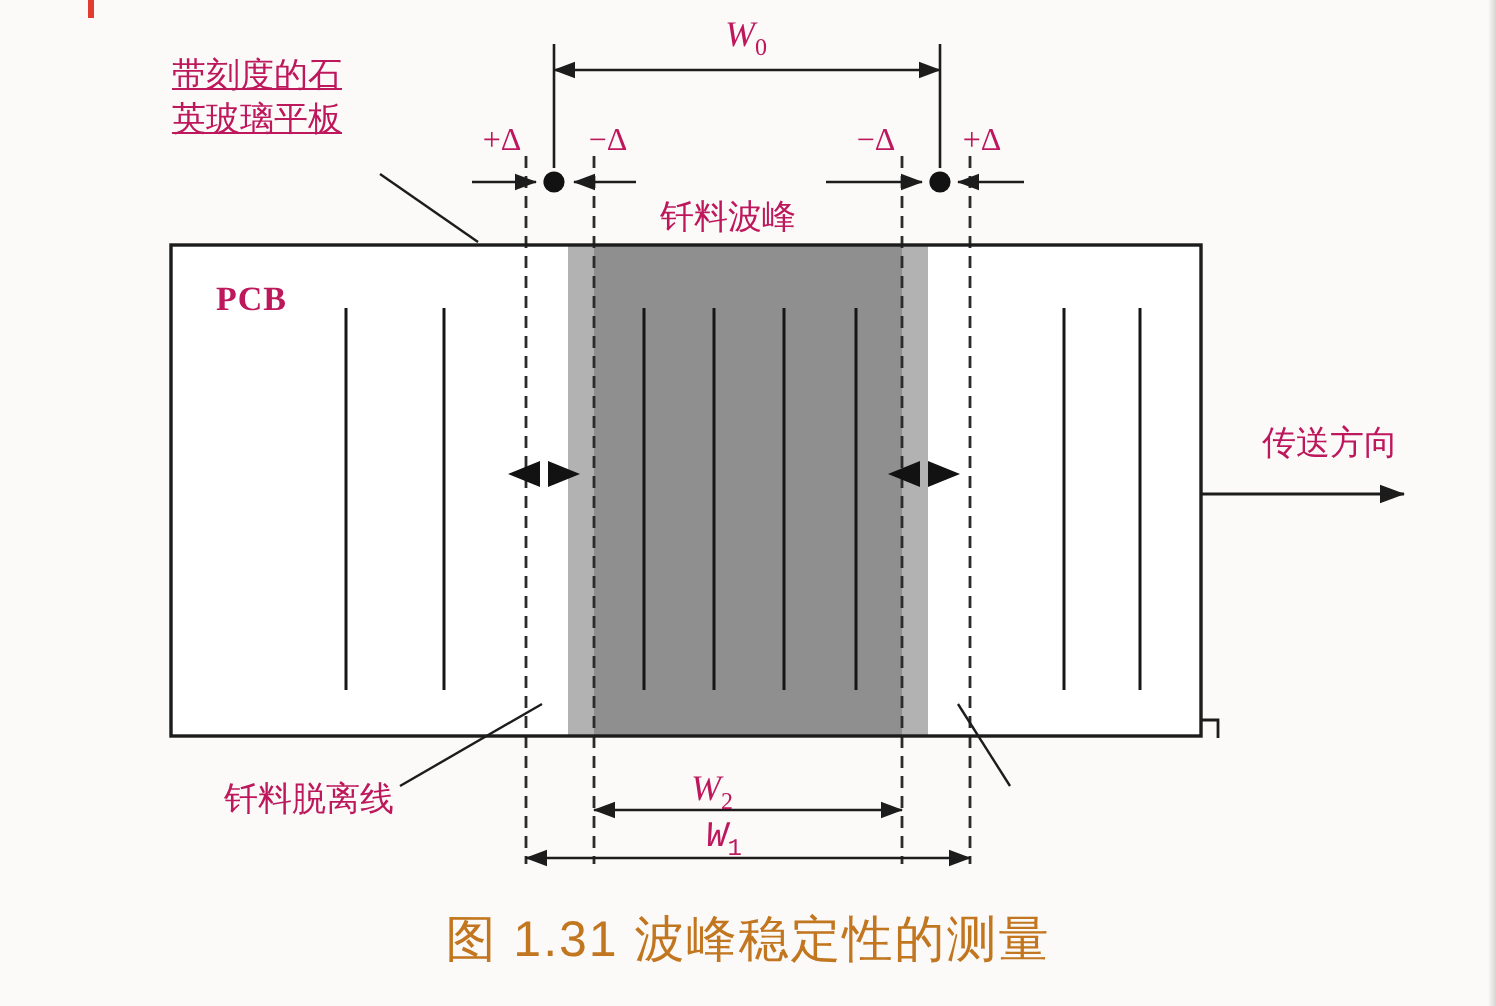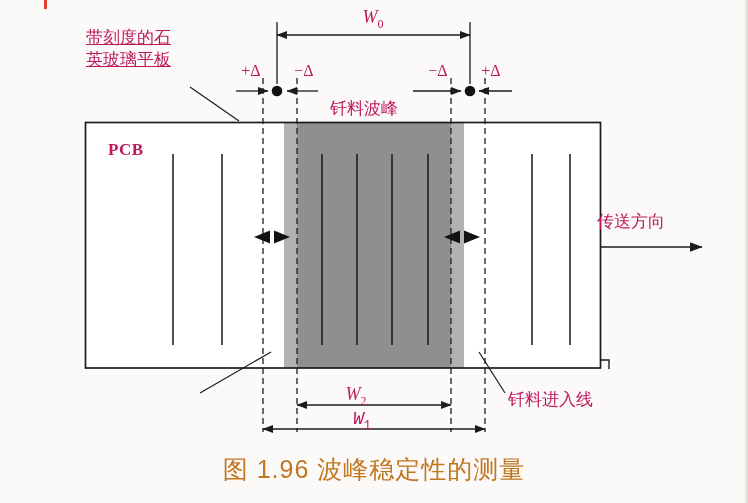--- a/index.html
+++ b/index.html
@@ -6,21 +6,21 @@
   body{font-family:"Liberation Serif","DejaVu Serif",serif;}
   .page{position:relative;width:748px;height:503px;overflow:hidden;background:#fbfaf8;}
   .page-mark{position:absolute;left:44px;top:0;width:3px;height:9px;}
   .edge-shadow{position:absolute;right:0;top:0;width:4px;height:100%;
     background:linear-gradient(to right, rgba(0,0,0,0), rgba(120,115,105,0.28));}
   svg.diagram{position:absolute;left:0;top:0;}
   .lbl{position:absolute;color:#be185d;font-size:17px;line-height:1.3;white-space:nowrap;}
   .glass{left:86px;top:27px;width:92px;white-space:normal;line-height:1.32;text-decoration:underline;}
   .pcb{left:108px;top:139px;font-weight:700;letter-spacing:0.5px;}
   .wave{left:330px;top:98px;}
-  .conveyor{left:597px;top:211px;}
+  .conveyor{left:631px;top:211px;}
   .release{left:112px;top:389px;}
   .entry{left:508px;top:389px;}
   .delta{width:40px;text-align:center;font-size:16px;top:61px;}
   .d1{left:231px;} .d2{left:284px;} .d3{left:418px;} .d4{left:471px;}
   .dim{width:44px;text-align:center;font-size:18px;font-style:italic;}
   .dim sub{font-style:normal;font-size:12px;}
   .w0{left:351px;top:6px;}
   .w2{left:334px;top:383px;}
   .w1{left:340px;top:408px;font-family:Liberation Mono, monospace;}
   .caption{position:absolute;left:0;right:0;top:453px;text-align:center;
@@ -108,26 +108,26 @@
       <line x1="190" y1="87" x2="239" y2="121"></line>
       <line x1="200" y1="393" x2="271" y2="352"></line>
       <line x1="505" y1="393" x2="479" y2="352"></line>
     </g>
   </svg>
 
   <div class="lbl glass">带刻度的石英玻璃平板</div>
   <div class="lbl pcb">PCB</div>
   <div class="lbl wave">钎料波峰</div>
   <div class="lbl conveyor">传送方向</div>
-  <div class="lbl entry">钎料进入线</div>
+  <div class="lbl release">钎料脱离线</div>
 
   <div class="lbl delta d1">+Δ</div>
   <div class="lbl delta d2">−Δ</div>
   <div class="lbl delta d3">−Δ</div>
   <div class="lbl delta d4">+Δ</div>
 
   <div class="lbl dim w0"><span>W</span><sub>0</sub></div>
   <div class="lbl dim w2"><span>W</span><sub>2</sub></div>
   <div class="lbl dim w1"><span>W</span><sub>1</sub></div>
 
-  <div class="caption" style="color: rgb(193, 118, 31);">图 1.96 波峰稳定性的测量</div>
+  <div class="caption" style="color: rgb(193, 118, 31);">图 1.31 波峰稳定性的测量</div>
 
 </div>
 
 </body></html>

